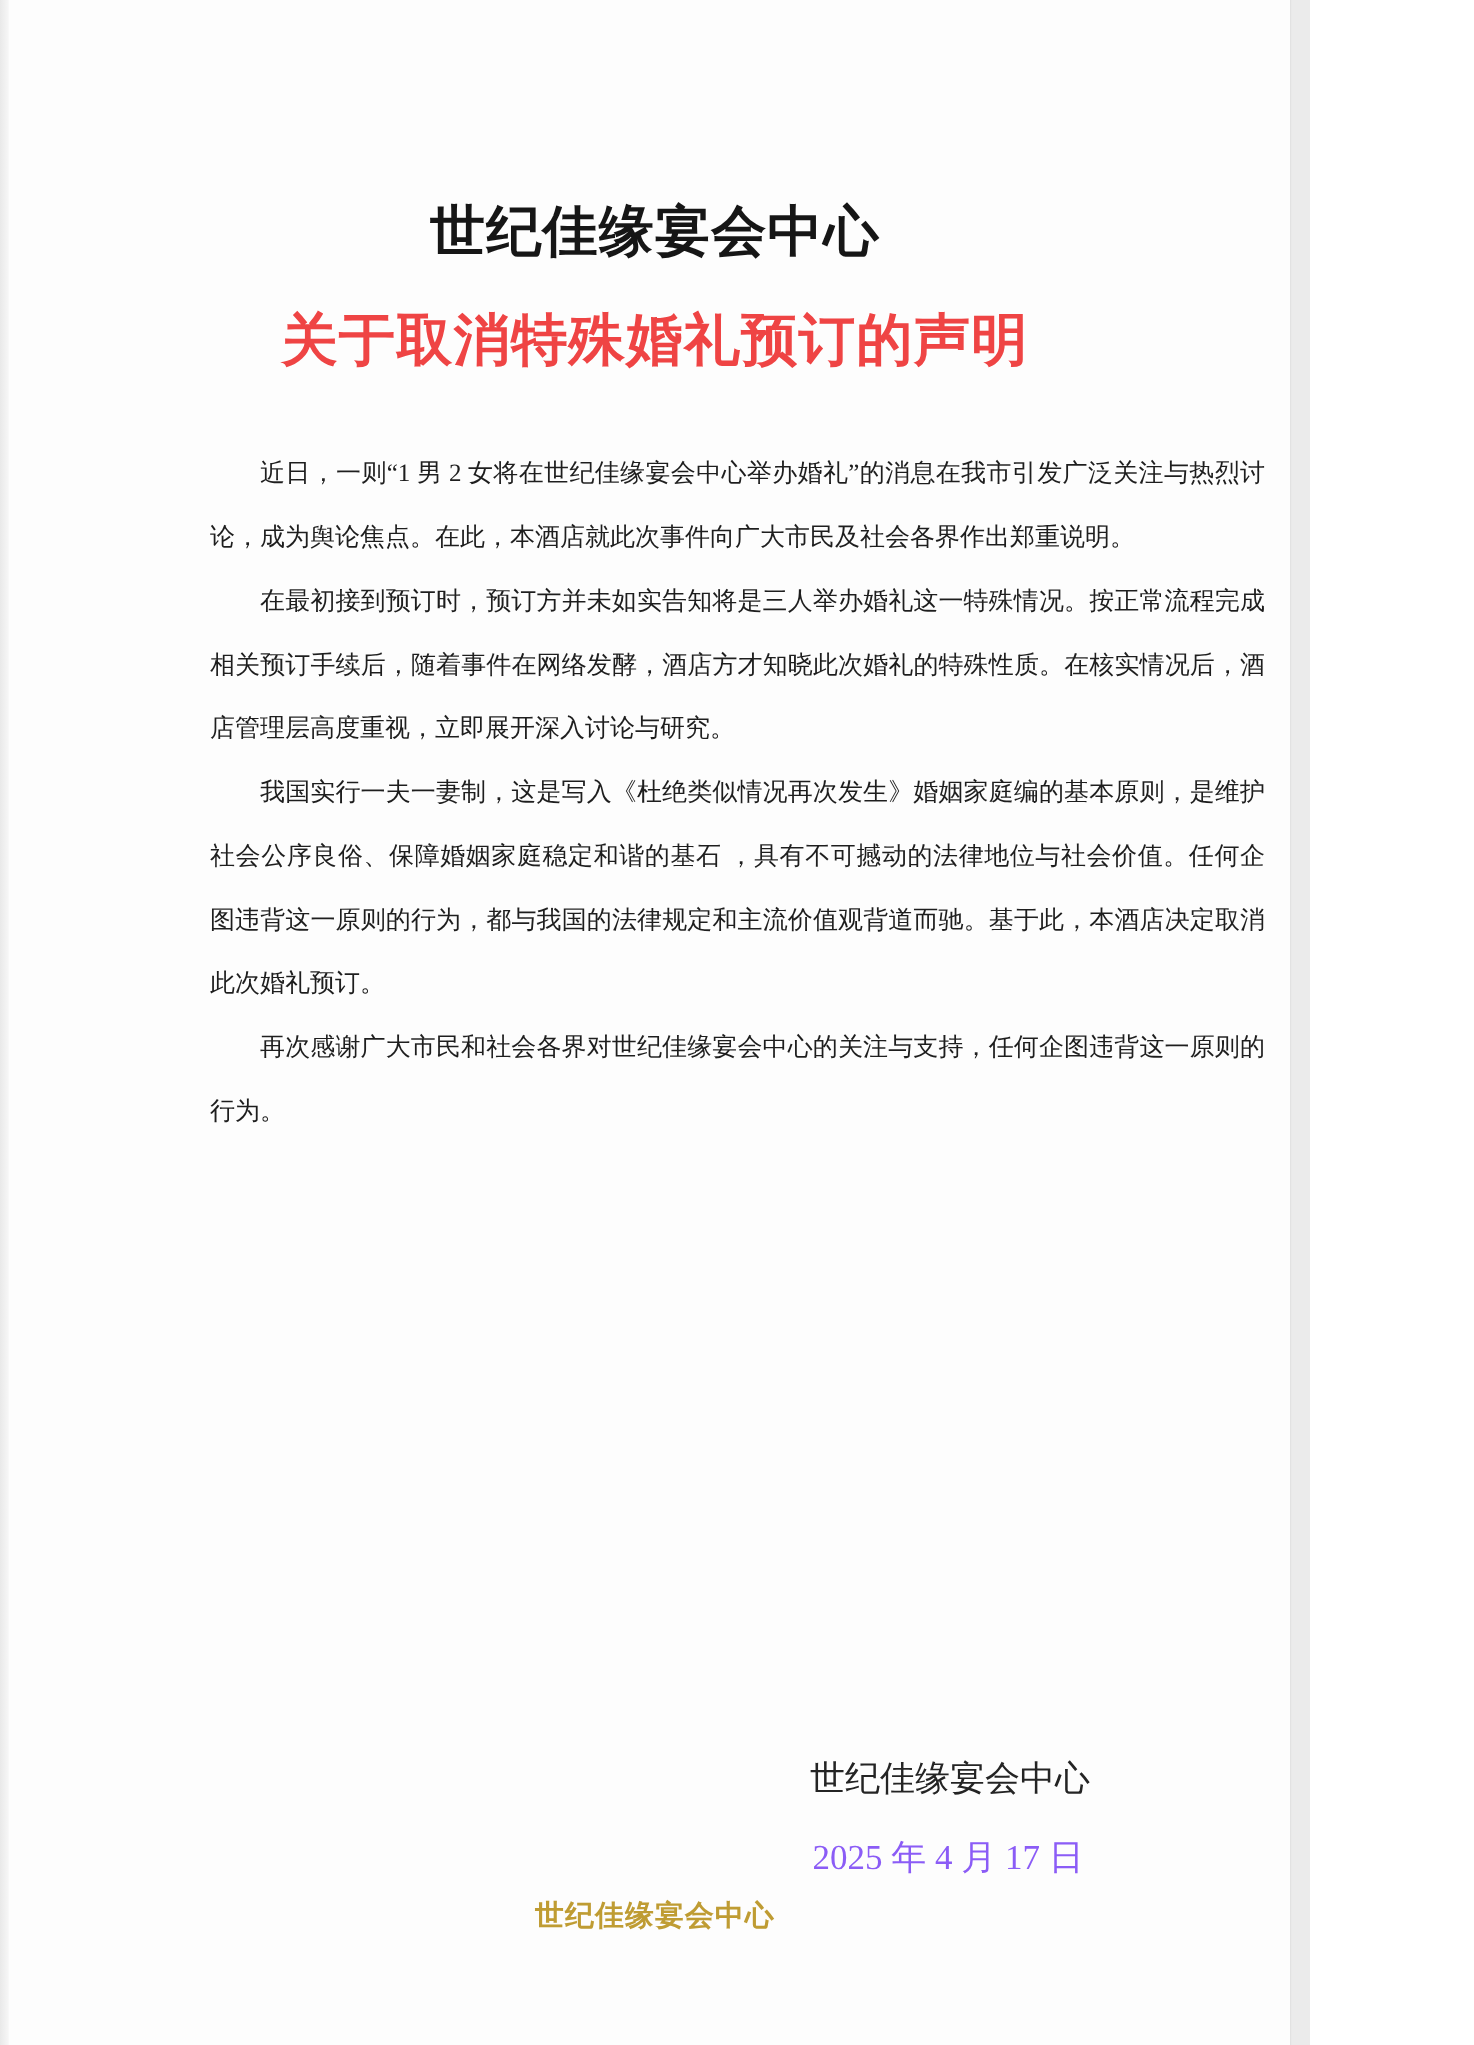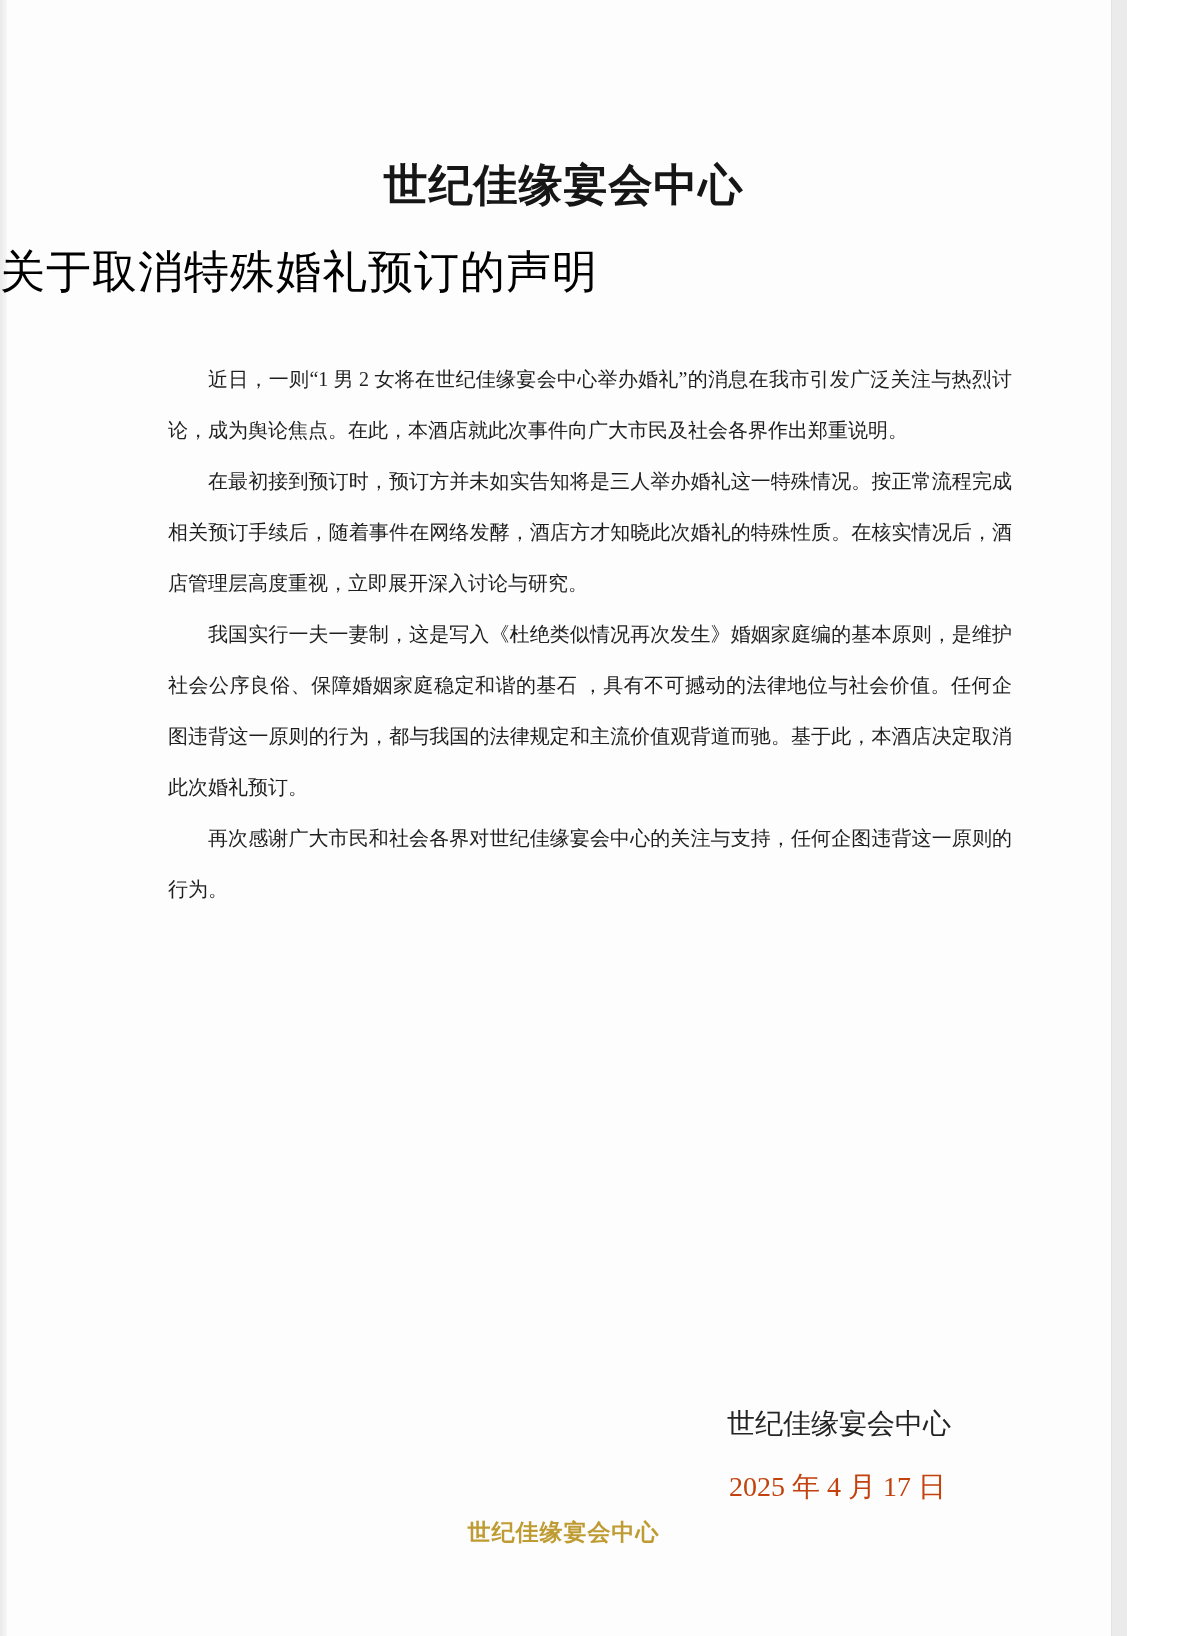--- a/index.html
+++ b/index.html
@@ -1,18 +1,18 @@
 <!DOCTYPE html>
 <html><head>
 <meta charset="utf-8">
 <style>
   html, body { margin: 0; padding: 0; }
   .page {
     position: relative;
-    width: 1127px;
+    width: 1048px;
     height: 1636px;
     background: #fdfdfd;
     overflow: hidden;
     font-family: "Liberation Serif", "DejaVu Serif", serif;
     color: #1e1e1e;
   }
   .edge-left {
     position: absolute; left: 0; top: 0;
     width: 7px; height: 100%;
     background: linear-gradient(to right, #e9e9e9, #f7f7f7);
@@ -26,24 +26,25 @@
   .doc-title {
     position: absolute; top: 158px; left: 0; width: 100%;
     text-align: center;
     font-size: 44px; font-weight: bold;
     line-height: 56px;
     letter-spacing: 1px;
     color: #161616;
   }
   .doc-subtitle {
     position: absolute; top: 243px; left: 0; width: 100%;
-    font-size: 45px; font-weight: normal;
+    text-align: center;
+    font-size: 45px; font-weight: bold;
     line-height: 58px;
     letter-spacing: 1px;
-    color: #000000;
+    color: #ef4444;
   }
   .doc-body {
     position: absolute; top: 354px; left: 168px; width: 844px;
     font-size: 20px;
     line-height: 51px;
     text-align: justify;
     text-justify: inter-character;
   }
   .doc-body p {
     margin: 0;
@@ -51,21 +52,21 @@
     text-indent: 2em;
   }
   .signature {
     position: absolute; top: 1398px; right: 176px;
     font-size: 28px; line-height: 51px;
     color: #242424;
   }
   .doc-date {
     position: absolute; top: 1461px; right: 181px;
     font-size: 28px; line-height: 51px;
-    color: #c2410c;
+    color: #8b5cf6;
     font-family: Liberation Serif, serif;
   }
   .watermark {
     position: absolute; top: 1516px; left: 0; width: 100%;
     text-align: center;
     font-size: 23px; font-weight: bold;
     line-height: 34px;
     letter-spacing: 1px;
     color: #bf9c33;
   }

